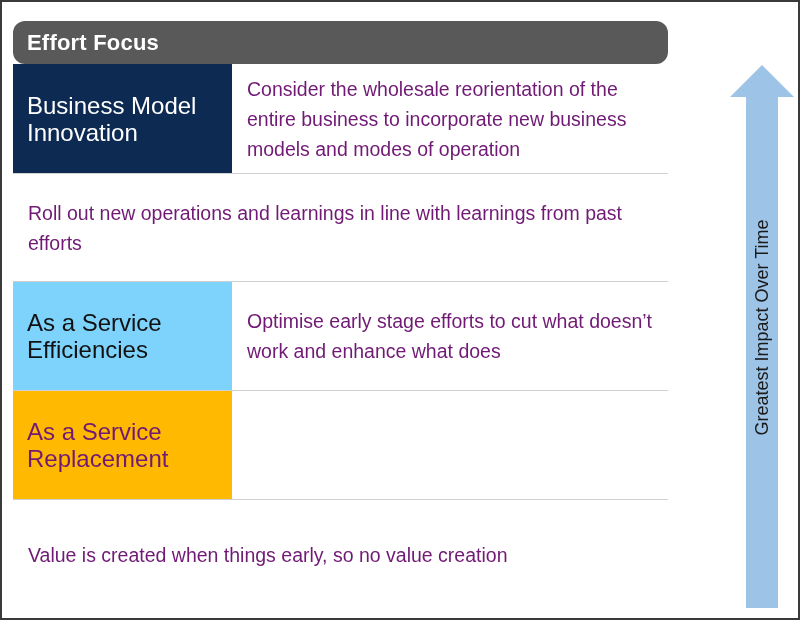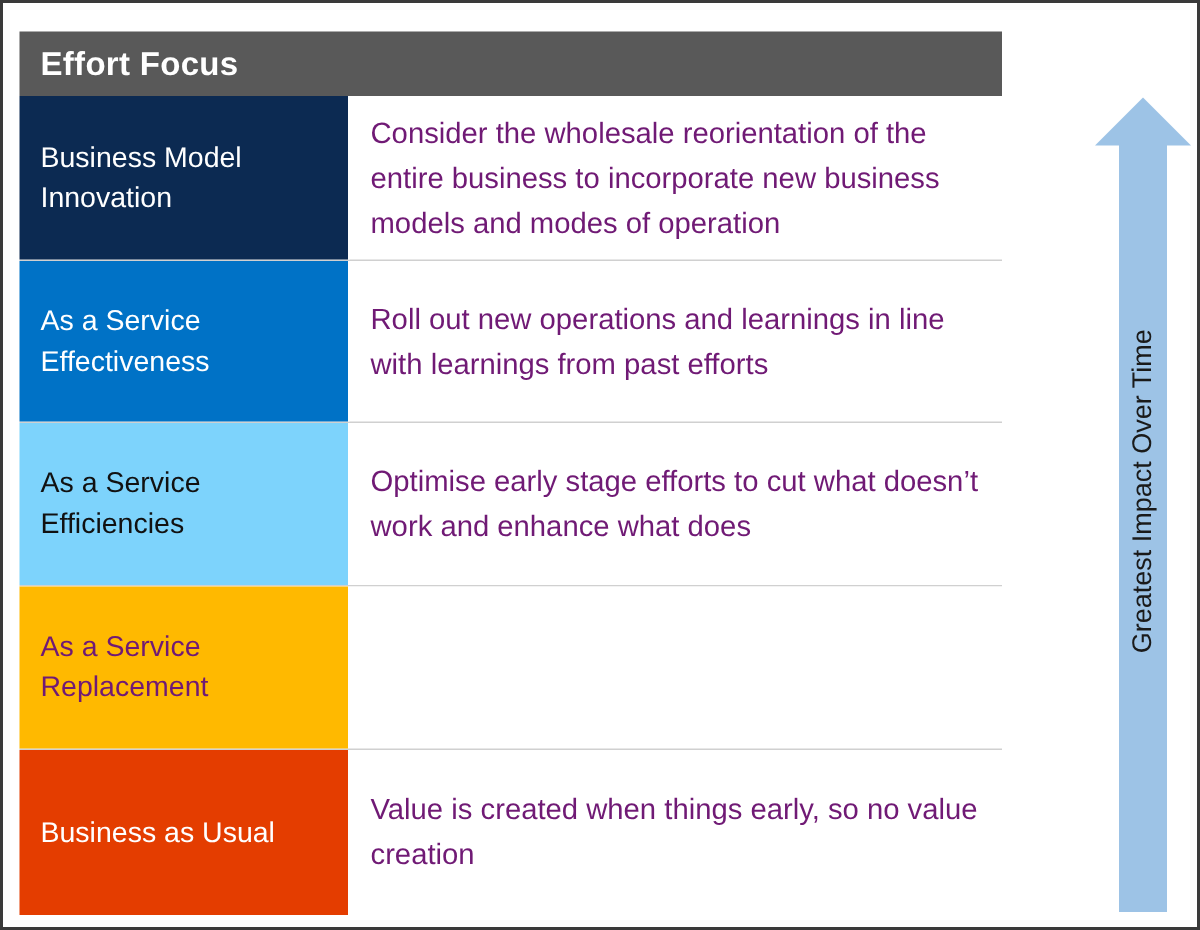--- a/index.html
+++ b/index.html
@@ -54,21 +54,21 @@
   }
   .matrix-row:last-child { border-bottom: none; }
 
   .row-label {
     width: 219px;
     flex: 0 0 219px;
     display: flex;
     align-items: center;
     padding: 0 14px;
     box-sizing: border-box;
-    font-size: 19px;
+    font-size: 24px;
     line-height: 27px;
   }
   .row-desc {
     flex: 1 1 auto;
     display: flex;
     align-items: center;
     padding: 0 10px 0 14px;
     box-sizing: border-box;
     font-size: 19.5px;
     line-height: 30px;
@@ -109,39 +109,36 @@
     color: #1a1a1a;
   }
 </style>
 </head>
 <body>
 
 <div class="canvas">
 
   <div class="matrix">
 
-    <div class="matrix-header" style="background: rgb(89, 89, 89);">
+    <div class="matrix-header" style="background: rgb(89, 89, 89); border-radius: 12px;">
       <span class="matrix-header-title">Effort Focus</span>
     </div>
 
     <div class="matrix-rows">
 
       <div class="matrix-row r-h1">
         <div class="row-label" style="background: rgb(12, 42, 82); color: rgb(255, 255, 255);">
           <span>Business Model Innovation</span>
         </div>
         <div class="row-desc">
           <span>Consider the wholesale reorientation of the entire business to incorporate new business models and modes of operation</span>
         </div>
       </div>
 
       <div class="matrix-row r-h2">
-        <div class="row-label" style="background: rgb(0, 114, 198); color: rgb(255, 255, 255);">
-          <span>As a Service Effectiveness</span>
-        </div>
         <div class="row-desc">
           <span>Roll out new operations and learnings in line with learnings from past efforts</span>
         </div>
       </div>
 
       <div class="matrix-row r-h3">
         <div class="row-label" style="background: #7dd3fc; color: rgb(17, 17, 17);">
           <span>As a Service Efficiencies</span>
         </div>
         <div class="row-desc">
@@ -149,23 +146,20 @@
         </div>
       </div>
 
       <div class="matrix-row r-h4">
         <div class="row-label" style="background: rgb(255, 185, 0); color: #701a75;">
           <span>As a Service Replacement</span>
         </div>
       </div>
 
       <div class="matrix-row r-h5">
-        <div class="row-label" style="background: rgb(228, 61, 0); color: rgb(255, 255, 255);">
-          <span>Business as Usual</span>
-        </div>
         <div class="row-desc">
           <span>Value is created when things early, so no value creation</span>
         </div>
       </div>
 
     </div>
   </div>
 
   <div class="arrow-wrap">
     <svg class="arrow-svg" width="76" height="570" viewBox="0 0 76 570">

